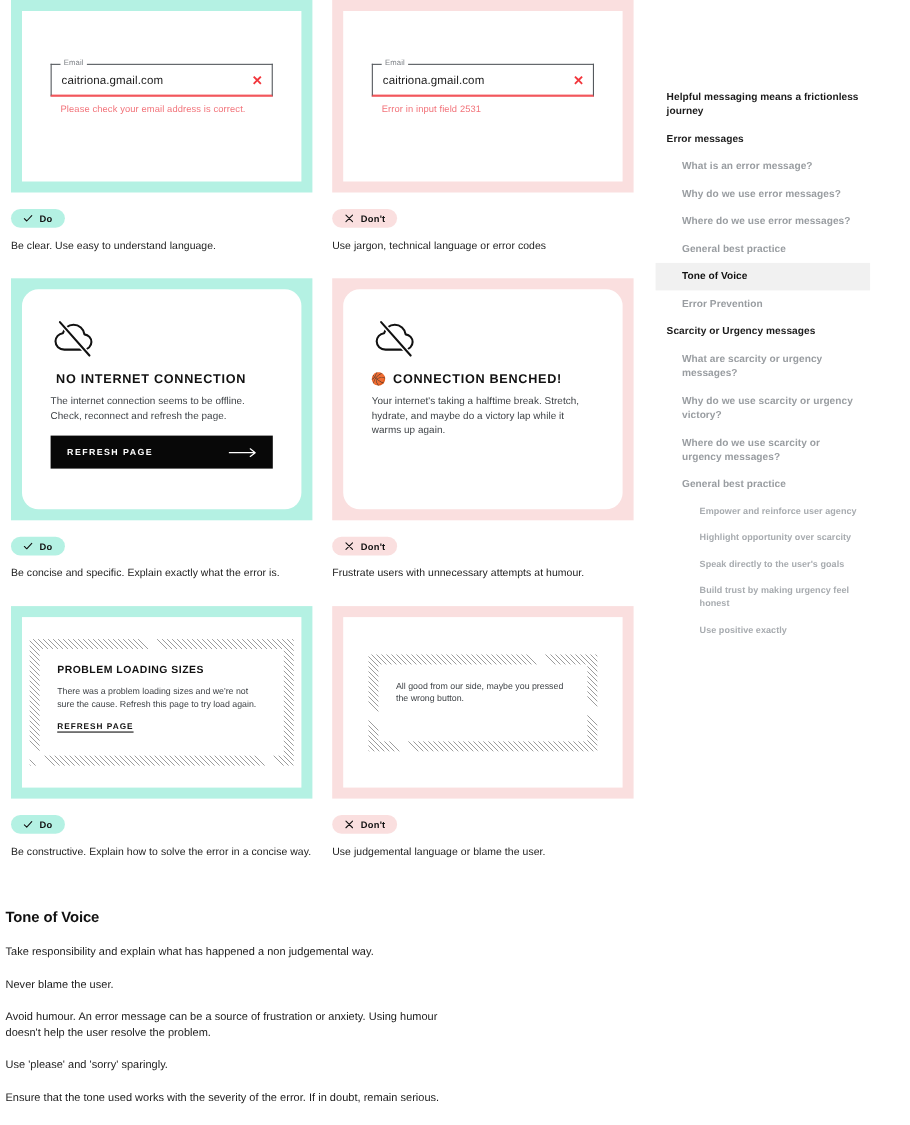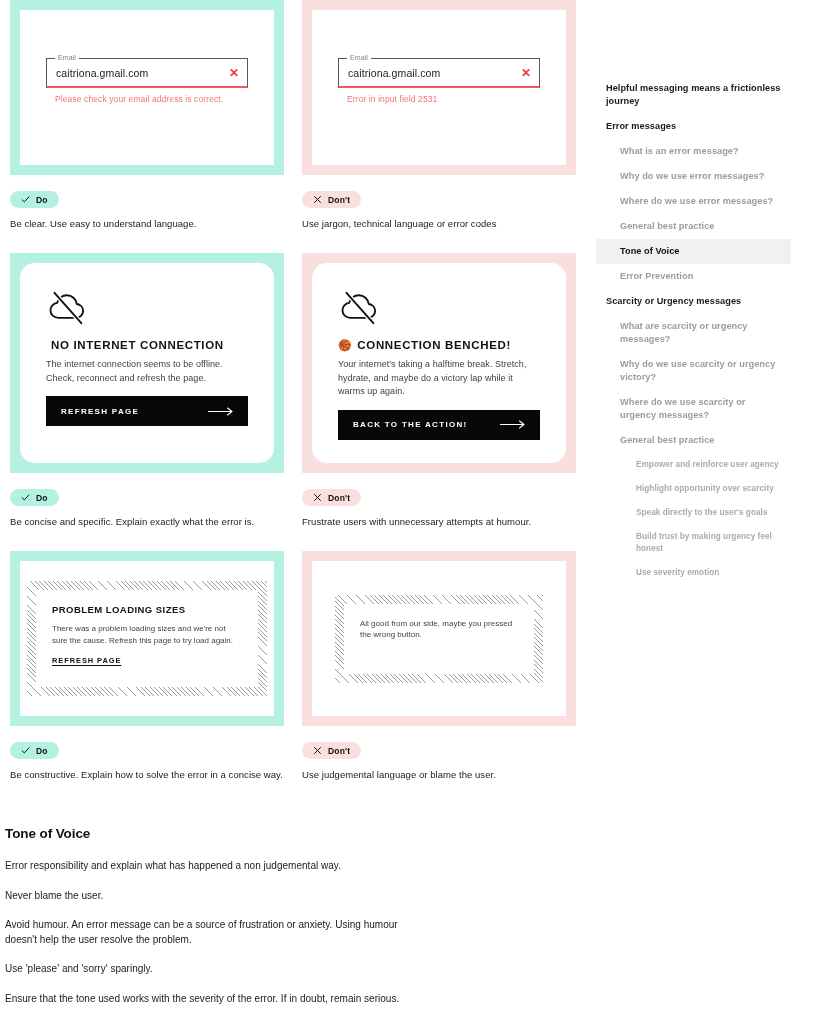--- a/index.html
+++ b/index.html
@@ -363,26 +363,20 @@
             <svg class="cloud-icon" viewBox="0 0 46 38">
               <path d="M13.5 30 C8.3 30 4.5 26.3 4.5 21.6 C4.5 17.3 7.8 13.7 12 13.3 C13 8.4 17.5 4.8 22.8 4.8 C28.5 4.8 33.2 9 33.9 14.5 C38 15 41 18.3 41 22.3 C41 26.5 37.5 30 33.1 30 Z" fill="none" stroke="#111" stroke-width="2.1" stroke-linejoin="round"></path>
               <path d="M9 2 L39 36" fill="none" stroke="#ffffff" stroke-width="5"></path>
               <path d="M9 2 L39 36" fill="none" stroke="#111" stroke-width="2.1" stroke-linecap="round"></path>
             </svg>
             <div class="card-title">
               <span class="emoji">🏀</span>
               <span>CONNECTION BENCHED!</span>
             </div>
             <div class="card-body">Your internet's taking a halftime break. Stretch, hydrate, and maybe do a victory lap while it warms up again.</div>
-            <div class="cta">
-              <span class="cta-label">BACK TO THE ACTION!</span>
-              <svg class="cta-arrow" width="26" height="9" viewBox="0 0 26 9">
-                <path d="M0 4.5 H24 M19.5 1 L24 4.5 L19.5 8" fill="none" stroke="#fff" stroke-width="1.1" stroke-linecap="round" stroke-linejoin="round"></path>
-              </svg>
-            </div>
           </div>
         </div>
         <div class="badge-row">
           <span class="badge bad">
             <svg width="9" height="9" viewBox="0 0 12 12">
                 <path d="M2 2 L10 10 M10 2 L2 10" fill="none" stroke="#111" stroke-width="1.3" stroke-linecap="round"></path>
               </svg>
             <span>Don't</span>
           </span>
         </div>
@@ -434,21 +428,21 @@
               </svg>
             <span>Don't</span>
           </span>
         </div>
         <div class="caption">Use judgemental language or blame the user.</div>
       </div>
     </div>
 
     <div class="prose">
       <h2>Tone of Voice</h2>
-      <p>Error responsibility and explain what has happened a non judgemental way.</p>
+      <p>Take responsibility and explain what has happened a non judgemental way.</p>
       <p>Never blame the user.</p>
       <p>Avoid humour. An error message can be a source of frustration or anxiety. Using humour doesn't help the user resolve the problem.</p>
       <p>Use 'please' and 'sorry' sparingly.</p>
       <p>Ensure that the tone used works with the severity of the error. If in doubt, remain serious.</p>
     </div>
   </div>
 
   <nav class="toc">
     <a class="toc-item l0">Helpful messaging means a frictionless journey</a>
     <a class="toc-item l0">Error messages</a>
@@ -460,16 +454,16 @@
     <a class="toc-item l1">Error Prevention</a>
     <a class="toc-item l0">Scarcity or Urgency messages</a>
     <a class="toc-item l1">What are scarcity or urgency messages?</a>
     <a class="toc-item l1">Why do we use scarcity or urgency victory?</a>
     <a class="toc-item l1">Where do we use scarcity or urgency messages?</a>
     <a class="toc-item l1">General best practice</a>
     <a class="toc-item l2">Empower and reinforce user agency</a>
     <a class="toc-item l2">Highlight opportunity over scarcity</a>
     <a class="toc-item l2">Speak directly to the user's goals</a>
     <a class="toc-item l2">Build trust by making urgency feel honest</a>
-    <a class="toc-item l2">Use severity emotion</a>
+    <a class="toc-item l2">Use positive exactly</a>
   </nav>
 
 </div>
 
 </body></html>

